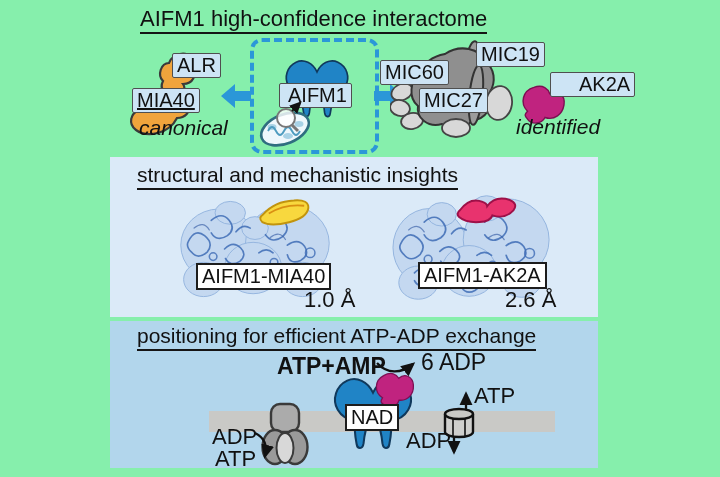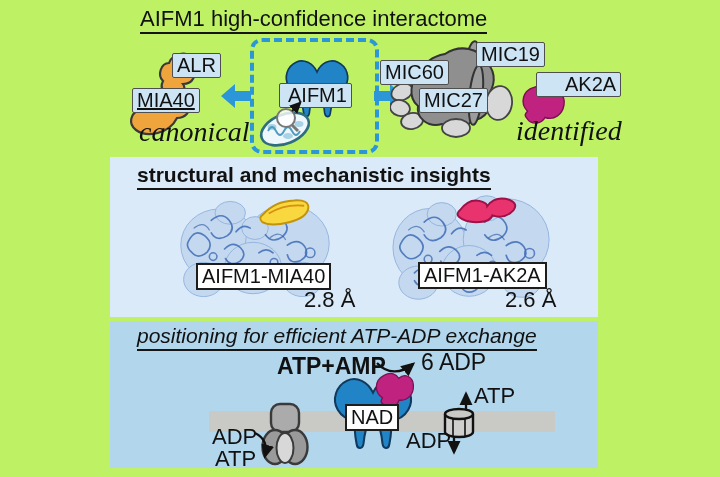--- a/index.html
+++ b/index.html
@@ -1,28 +1,28 @@
 <!DOCTYPE html>
 <html style="--aifm1-blue: #2084c6; --arrow-blue: #2b97d8; --orange: #f0a43c; --magenta: #c0237f; --dark-gray: #8f8f8f; --light-gray: #d8d8d8; --label-bg: #cde4f5; --mid-bg: #dbeaf8; --bottom-bg: #b2d6ec; --membrane-gray: #c9c9c6; --highlight-yellow: #f8d83e; --highlight-pink: #e8336e;"><head>
 <meta charset="utf-8">
 <style>
   html,body{margin:0;padding:0;background:#fff;}
-  #canvas{position:relative;width:720px;height:477px;background:#bef264;
+  #canvas{position:relative;width:720px;height:477px;background:#86efac;
           font-family:"Liberation Sans",sans-serif;color:#111;overflow:hidden;}
   .abs{position:absolute;}
   
   .bg-mid{position:absolute;left:110px;top:157px;width:488px;height:160px;background:var(--mid-bg,#dbeaf8);}
   .bg-bot{position:absolute;left:110px;top:321px;width:488px;height:147px;background:var(--bottom-bg,#b2d6ec);}
   
   .ttl{position:absolute;font-size:21px;line-height:1.15;border-bottom:2px solid #151515;padding-bottom:1px;white-space:nowrap;}
   .ttl-top{font-size:22px;}
   .tag{position:absolute;background:var(--label-bg,#cde4f5);border:1.5px solid #4f4f4f;border-radius:2px;
        padding:0 4px;font-size:20px;line-height:23px;white-space:nowrap;}
   .wlbl{position:absolute;background:#ffffff;border:2px solid #1d1d1d;padding:0 4px;font-size:20px;line-height:23px;white-space:nowrap;}
-  .cap{position:absolute;font-style:italic;font-size:28px;white-space:nowrap;font-family:Liberation Serif, serif;}
+  .cap{position:absolute;font-style:italic;font-size:21px;white-space:nowrap;}
   .txt{position:absolute;font-size:22px;white-space:nowrap;}
   .txt-big{font-size:23px;}
   .dashed-box{position:absolute;left:250px;top:38px;width:121px;height:108px;
               border:4px dashed var(--arrow-blue,#2b97d8);border-radius:12px;}
   .membrane{position:absolute;left:209px;top:411px;width:346px;height:21px;background:var(--membrane-gray,#c9c9c6);}
   
   .f-blue{fill:var(--aifm1-blue,#2084c6);stroke:#10395c;stroke-width:2.4;}
   .f-arrow{fill:var(--arrow-blue,#2b97d8);}
   .f-orange{fill:var(--orange,#f0a43c);stroke:#3a3a3a;stroke-width:2.2;}
   .f-magenta{fill:var(--magenta,#c0237f);stroke:#7c0f52;stroke-width:1.8;}
@@ -93,27 +93,27 @@
       <ellipse class="f-midgray" cx="86" cy="55" rx="6.5" ry="30" transform="rotate(6 86 55)"></ellipse>
       <ellipse class="f-lightgray" cx="66" cy="88" rx="14" ry="9"></ellipse>
       <ellipse class="f-lightgray" cx="109" cy="63" rx="13" ry="17" transform="rotate(8 109 63)"></ellipse>
     </svg>
     <svg class="abs" style="left:512px;top:81px;" width="58" height="46" viewBox="0 0 70 58">
       <path class="f-magenta" d="M18,38 C8,28 12,12 26,8 C38,4 44,10 46,16 C56,10 66,18 64,30 C62,42 52,50 40,46 C36,54 24,56 18,48 C14,44 14,42 18,38 Z"></path>
     </svg>
     <div class="tag" style="left:380px;top:60px;">MIC60</div>
     <div class="tag" style="left:476px;top:42px;">MIC19</div>
     <div class="tag" style="left:419px;top:88px;">MIC27</div>
-    <div class="tag" style="left:536px;top:72px;padding-left:28px;">AK2A</div>
+    <div class="tag" style="left:550px;top:72px;padding-left:28px;">AK2A</div>
     <div class="cap" style="left:468px;top:115px;margin-left:48px;">identified</div>
   </div>
 
   <div class="bg-mid"></div>
   <div>
-    <div class="ttl" style="left:137px;top:163px;font-weight:bold;">structural and mechanistic insights</div>
+    <div class="ttl" style="left:137px;top:163px;">structural and mechanistic insights</div>
 
     <svg class="abs" style="left:171px;top:190px;" width="168" height="118" viewBox="0 0 168 124">
       <g class="density">
         <ellipse cx="46" cy="58" rx="40" ry="38"></ellipse>
         <ellipse cx="118" cy="56" rx="44" ry="40"></ellipse>
         <ellipse cx="82" cy="82" rx="30" ry="27"></ellipse>
         <ellipse cx="30" cy="94" rx="21" ry="18"></ellipse>
         <ellipse cx="134" cy="94" rx="21" ry="18"></ellipse>
         <ellipse cx="58" cy="24" rx="16" ry="12"></ellipse>
         <ellipse cx="84" cy="40" rx="14" ry="12"></ellipse>
@@ -138,21 +138,21 @@
         <path d="M100,50 q10,-8 16,2"></path>
         <path d="M50,96 q10,-6 18,0"></path>
         <path d="M120,100 q8,-6 16,0"></path>
       </g>
       <g transform="rotate(-8 118 20)">
         <path class="ribbon-y" d="M92,22 q14,-12 34,-10 q16,1 14,10 q-3,10 -22,12 q-20,2 -28,-4 q-4,-5 2,-8 Z"></path>
         <path d="M98,22 q18,-8 38,-3" fill="none" stroke="#d98f12" stroke-width="2"></path>
       </g>
     </svg>
     <div class="wlbl" style="left:196px;top:263px;">AIFM1-MIA40</div>
-    <div class="txt" style="left:304px;top:287px;">2.8 Å</div>
+    <div class="txt" style="left:304px;top:287px;">1.0 Å</div>
 
     <svg class="abs" style="left:385px;top:187px;" width="175" height="121" viewBox="0 0 175 124">
       <g class="density">
         <ellipse cx="44" cy="62" rx="38" ry="40"></ellipse>
         <ellipse cx="122" cy="54" rx="44" ry="42"></ellipse>
         <ellipse cx="84" cy="86" rx="28" ry="26"></ellipse>
         <ellipse cx="32" cy="98" rx="20" ry="17"></ellipse>
         <ellipse cx="138" cy="96" rx="20" ry="17"></ellipse>
         <ellipse cx="56" cy="28" rx="15" ry="12"></ellipse>
         <ellipse cx="102" cy="22" rx="16" ry="13"></ellipse>
@@ -181,21 +181,21 @@
       <g transform="rotate(-8 100 16)">
         <path class="ribbon-p" d="M74,20 q12,-12 24,-5 q4,2 4,5 q10,-10 24,-3 q8,5 2,11 q-10,8 -22,2 q-3,6 -14,5 q-14,-1 -20,-8 q-3,-4 2,-7 Z"></path>
       </g>
     </svg>
     <div class="wlbl" style="left:418px;top:262px;">AIFM1-AK2A</div>
     <div class="txt" style="left:505px;top:287px;">2.6 Å</div>
   </div>
 
   <div class="bg-bot"></div>
   <div>
-    <div class="ttl" style="left:137px;top:324px;font-style:italic;">positioning for efficient ATP-ADP exchange</div>
+    <div class="ttl" style="left:137px;top:324px;">positioning for efficient ATP-ADP exchange</div>
 
     <div class="txt txt-big" style="left:277px;top:353px;font-weight:bold;">ATP+AMP</div>
     <svg class="abs" style="left:375px;top:357px;" width="46" height="20" viewBox="0 0 46 20">
       <path class="ink" d="M2,6 C12,17 26,17 38,7" marker-end="url(#ah)"></path>
     </svg>
     <div class="txt txt-big" style="left:421px;top:349px;">6 ADP</div>
 
     <div class="membrane"></div>
 
     <svg class="abs" style="left:256px;top:402px;" width="58" height="64" viewBox="0 0 58 64">

